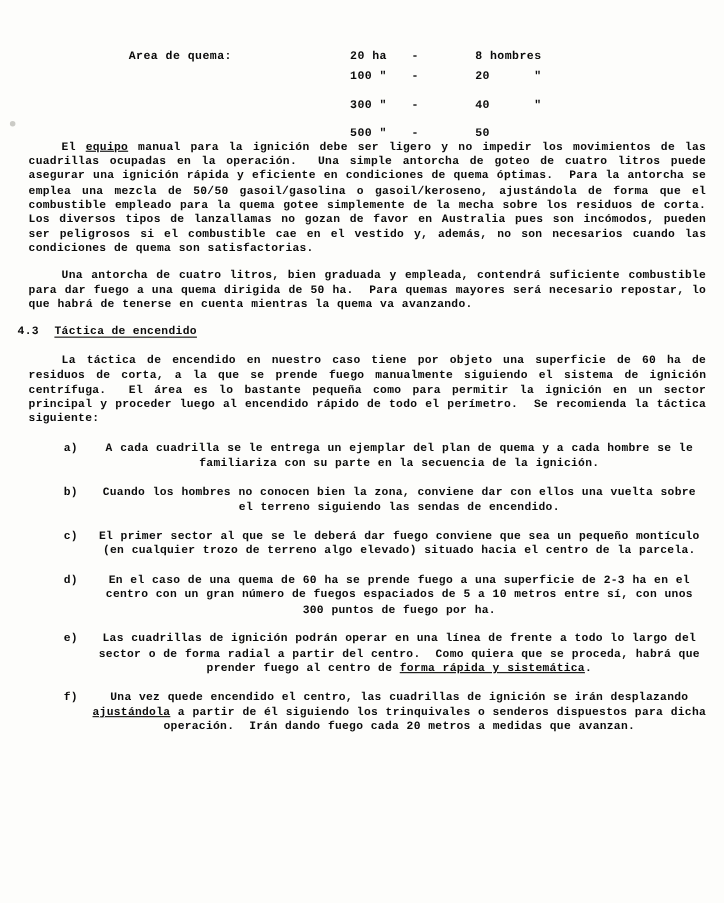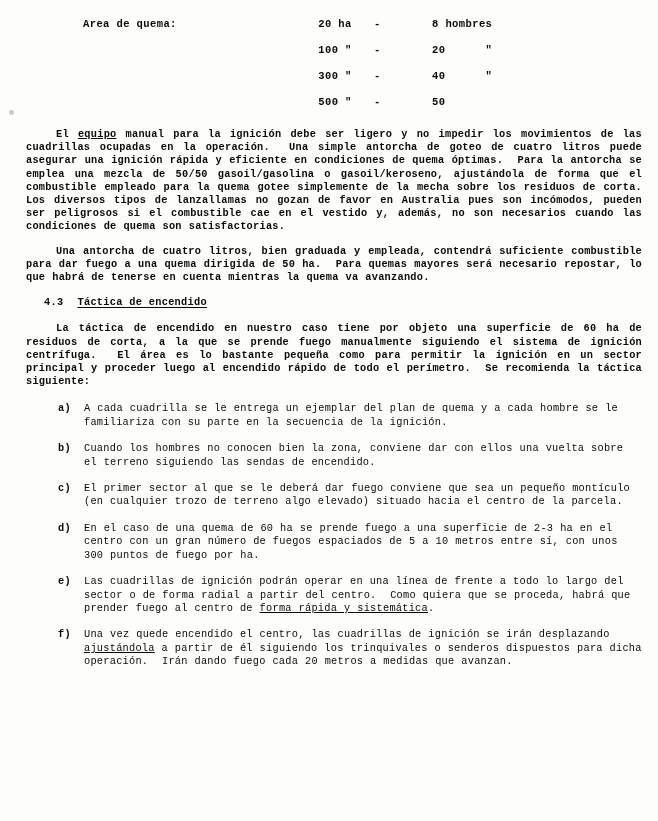--- a/index.html
+++ b/index.html
@@ -33,23 +33,24 @@
     display: flex;
     align-items: baseline;
     height: 26px;
     font-size: 10.5px;
     font-weight: bold;
     letter-spacing: 0.4px;
   }
   .col-label {
     width: 296px;
     text-align: left;
-    padding-left: 83px;
+    padding-left: 117px;
     box-sizing: border-box;
     white-space: pre;
+    margin-top: 28px;
   }
   .col-area {
     width: 78px;
     text-align: center;
     white-space: pre;
   }
   .col-dash {
     width: 58px;
     text-align: left;
     white-space: pre;
@@ -89,21 +90,21 @@
   
   .section-head {
     margin: 12px 0 13px 0;
     font-size: 10.3px;
     font-weight: bold;
     letter-spacing: 0.3px;
     display: flex;
     gap: 14px;
     margin-left: -10px;
   }
-  .section-head .sec-num { white-space: pre; margin-left: 28px; }
+  .section-head .sec-num { white-space: pre; }
   .section-head .sec-title {
     text-decoration: underline;
     text-underline-offset: 2px;
     white-space: pre;
   }
 
   
   .letter-list {
     margin: 14px 0 0 0;
     padding: 0;
@@ -119,24 +120,24 @@
     flex: 0 0 26px;
     font-size: 10.3px;
     font-weight: bold;
     line-height: 13.4px;
     white-space: pre;
   }
   .letter-body {
     flex: 1 1 auto;
     font-size: 10.3px;
     line-height: 13.4px;
-    font-weight: normal;
+    font-weight: bold;
     letter-spacing: 0.25px;
     white-space: pre-wrap;
-    text-align: left;
+    text-align: center;
     word-spacing: 0.4px;
   }
 
   
   .speckle {
     position: absolute;
     left: 9px;
     top: 110px;
     width: 5px;
     height: 5px;

